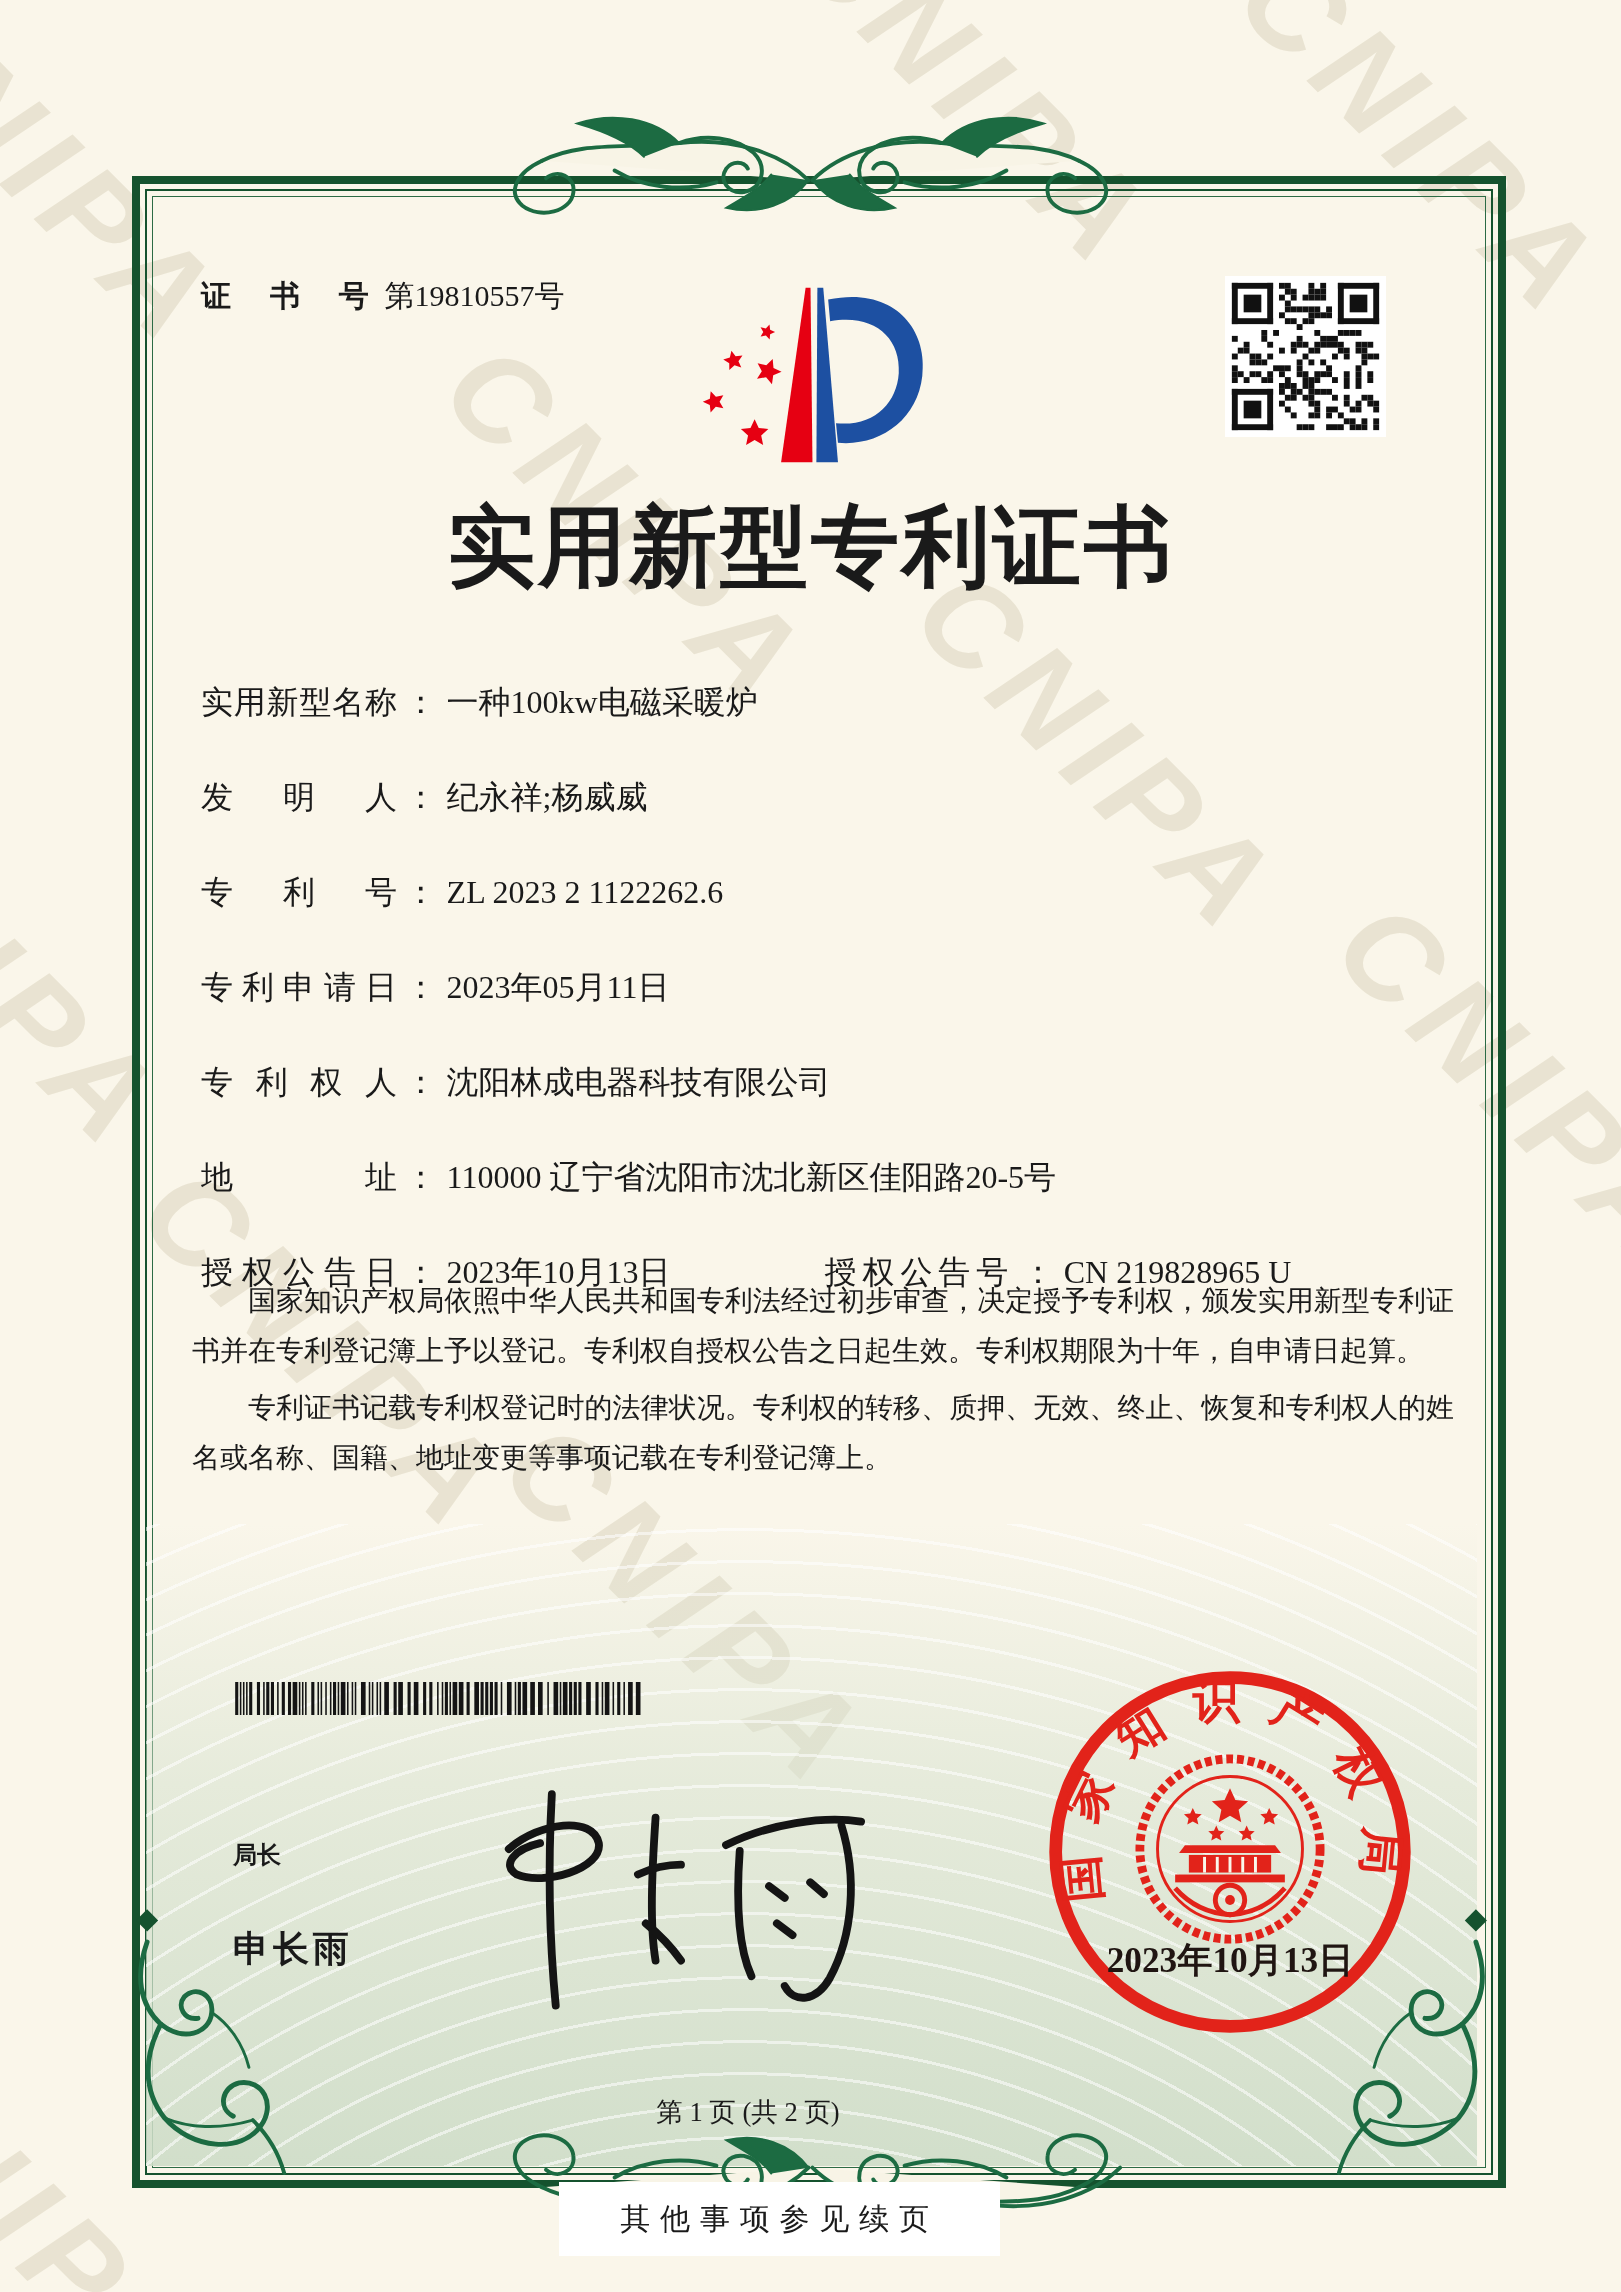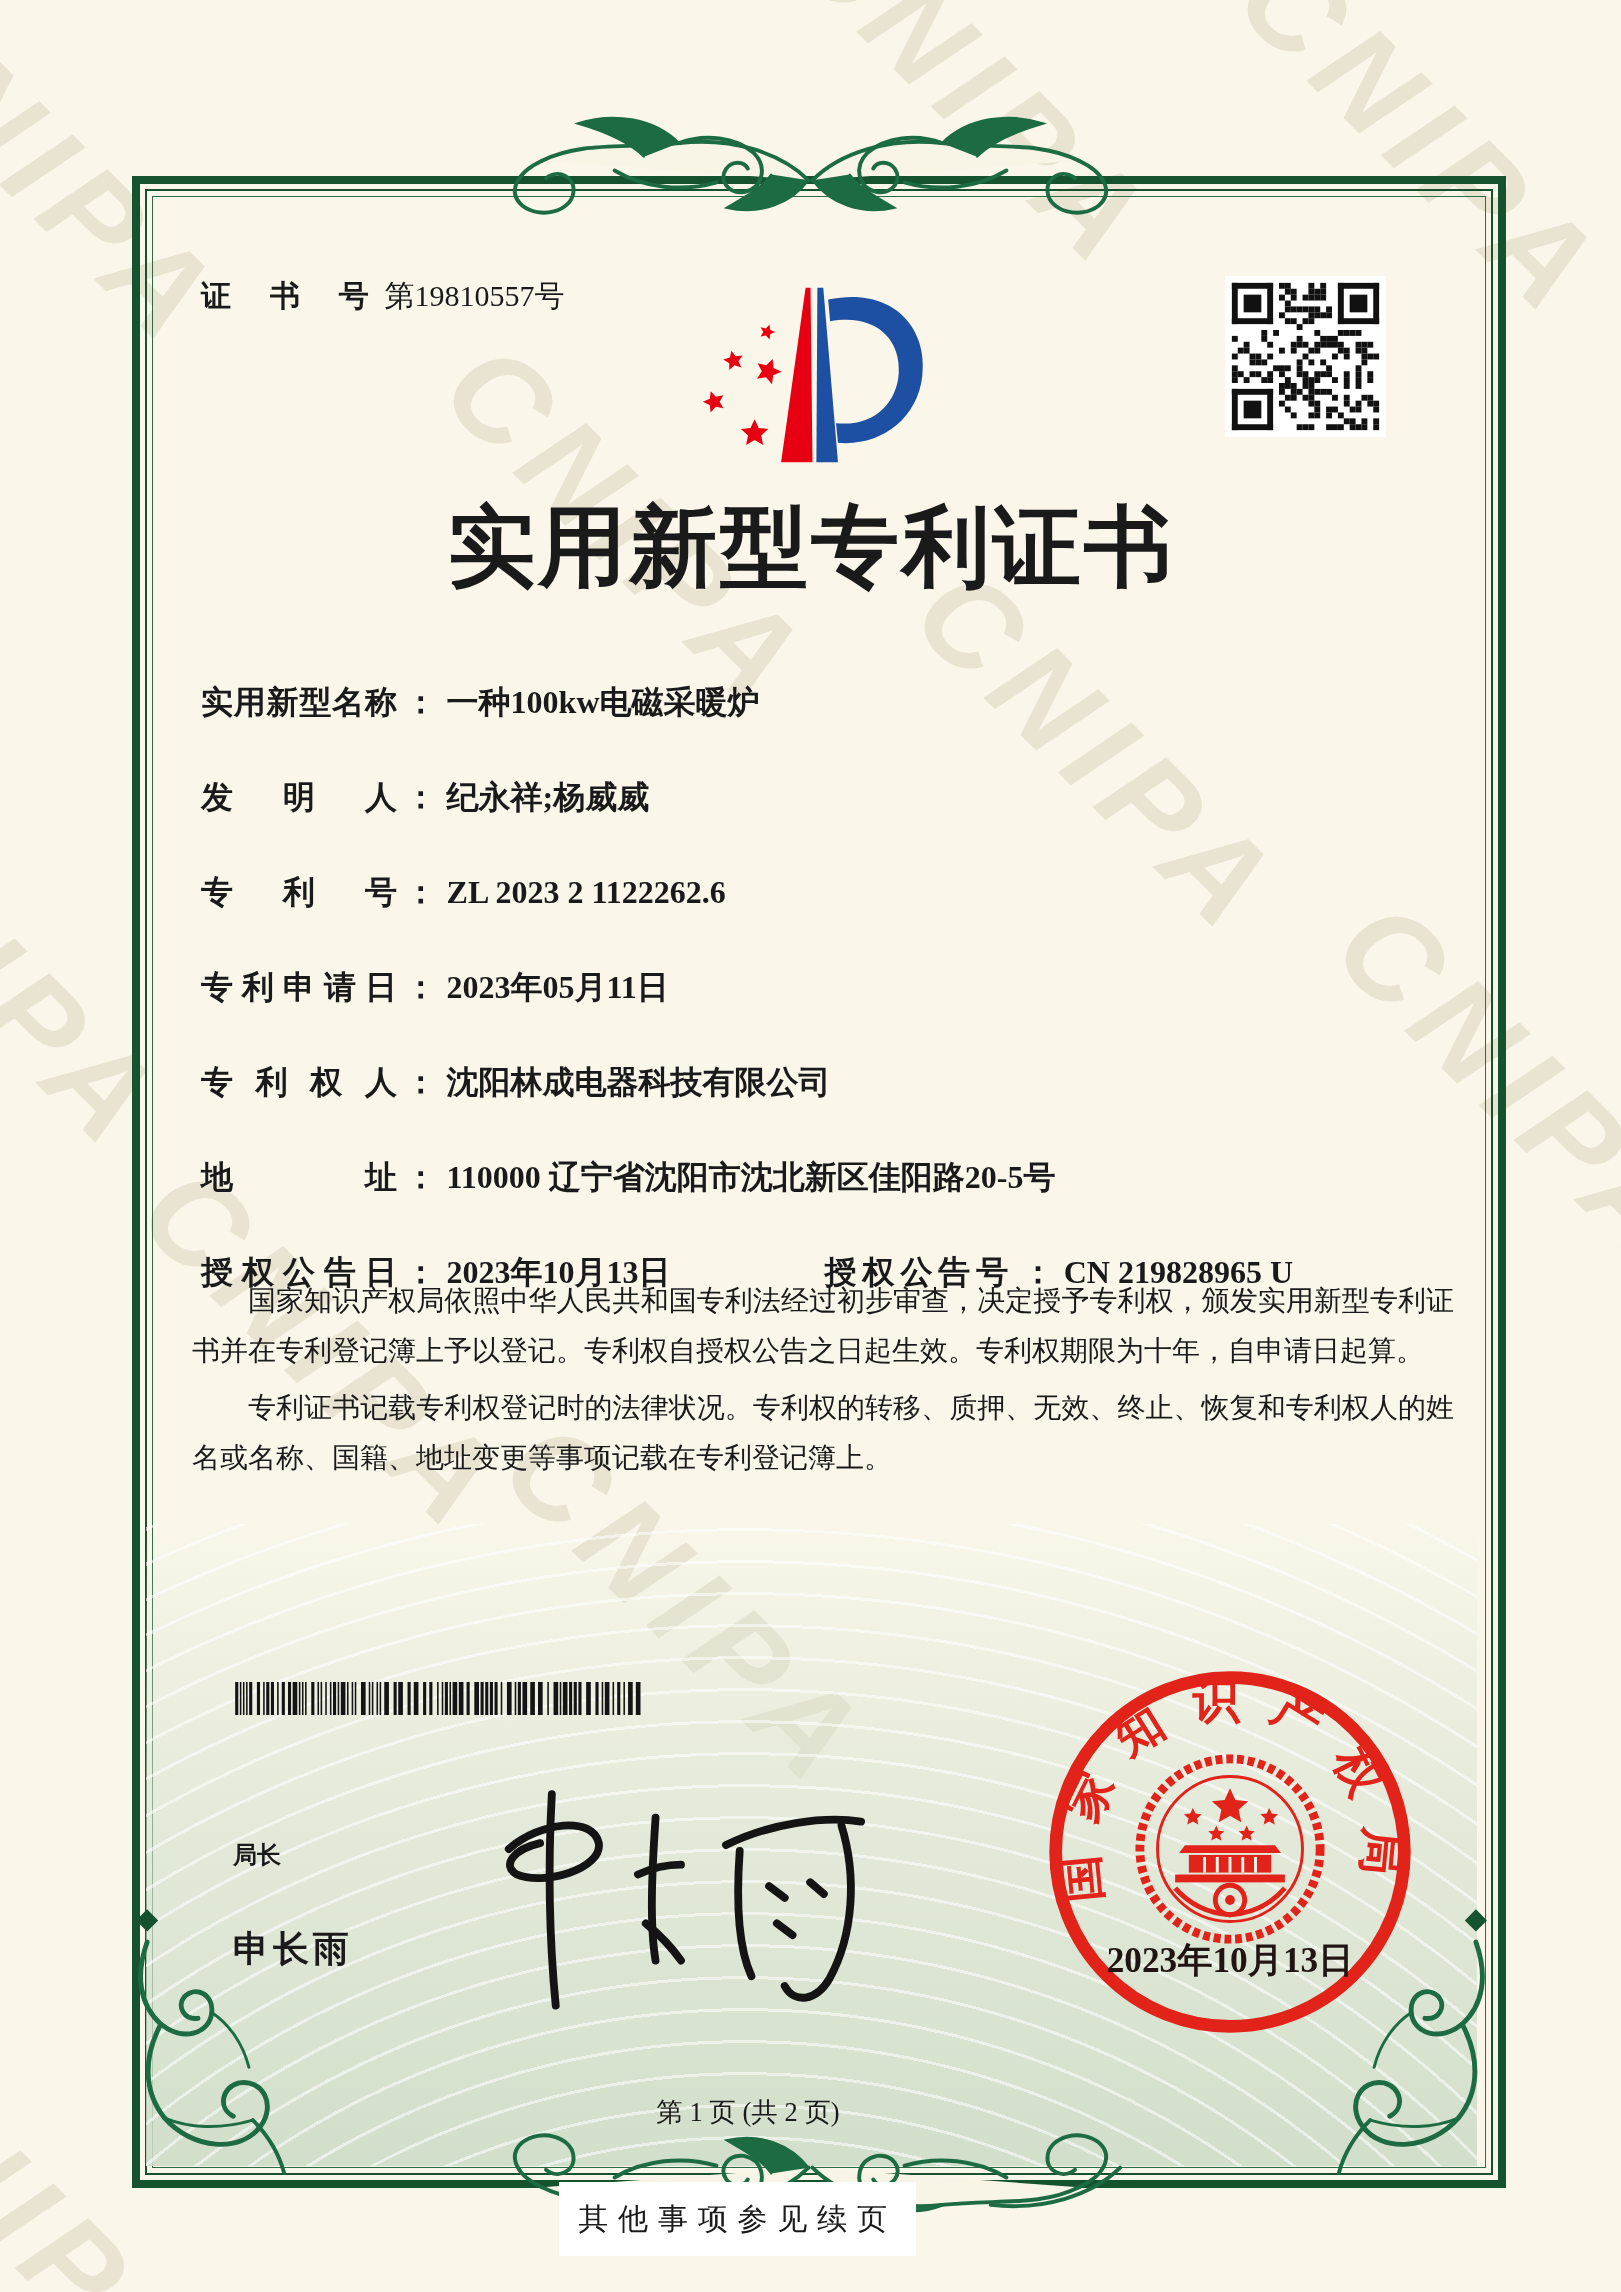--- a/index.html
+++ b/index.html
@@ -24,42 +24,42 @@
   
   .content{position:absolute;inset:0;z-index:5;}
   .cert-no{position:absolute;left:201px;top:276px;font-size:30px;}
   .cert-no .pre{letter-spacing:15.7px;font-weight:bold;}
   .logo{position:absolute;left:681px;top:280px;}
   .qr{position:absolute;left:1225px;top:276px;background:#fff;}
   .title{position:absolute;left:132px;top:488px;width:1358px;text-align:center;
          font-size:88px;font-weight:bold;letter-spacing:2.9px;}
   
   .fields{position:absolute;left:201px;top:655px;width:1245px;}
-  .row{display:flex;align-items:flex-start;height:95px;line-height:95px;font-size:32px;white-space:nowrap;font-weight:bold;}
+  .row{display:flex;align-items:flex-start;height:95px;line-height:95px;font-size:32px;white-space:nowrap;}
   .flabel{display:inline-block;width:196px;text-align:justify;text-align-last:justify;}
   .colon{margin:0 9.8px 0 7.8px;}
   .pair2{margin-left:125px;}
   .pair2 .flabel2{letter-spacing:5.9px;margin-left:29px;}
   
   .paras{position:absolute;left:192px;top:1276px;width:1262px;font-size:28px;line-height:1.8;
          text-align:justify;}
   .paras p{margin:0 0 5.9px 0;text-indent:2em;}
   
   .barcode{position:absolute;left:233px;top:1682px;}
   
   .signer-title{position:absolute;left:233px;top:1839px;font-family:"Liberation Sans","DejaVu Sans",sans-serif;
                 font-weight:bold;font-size:24px;}
   .signer-name{position:absolute;left:233px;top:1925px;font-family:Liberation Mono, monospace;
                font-weight:bold;font-size:36px;letter-spacing:3.9px;}
   .sig{position:absolute;left:446px;top:1759px;}
   
   .seal{position:absolute;left:1039px;top:1661px;}
   
   .pagenum{position:absolute;left:132px;top:2094px;width:1232px;text-align:center;font-size:26.5px;}
-  .noteband{position:absolute;left:559px;top:2182px;width:357px;height:74px;background:#ffffff;
+  .noteband{position:absolute;left:559px;top:2182px;width:441px;height:74px;background:#ffffff;
             text-align:center;line-height:74px;font-size:30px;letter-spacing:9.8px;}
   
   .orn{position:absolute;z-index:4;pointer-events:none;}
   svg text{font-family:"Liberation Serif","DejaVu Serif",serif;}
 </style>
 </head>
 <body>
 
 <div id="page">
 

